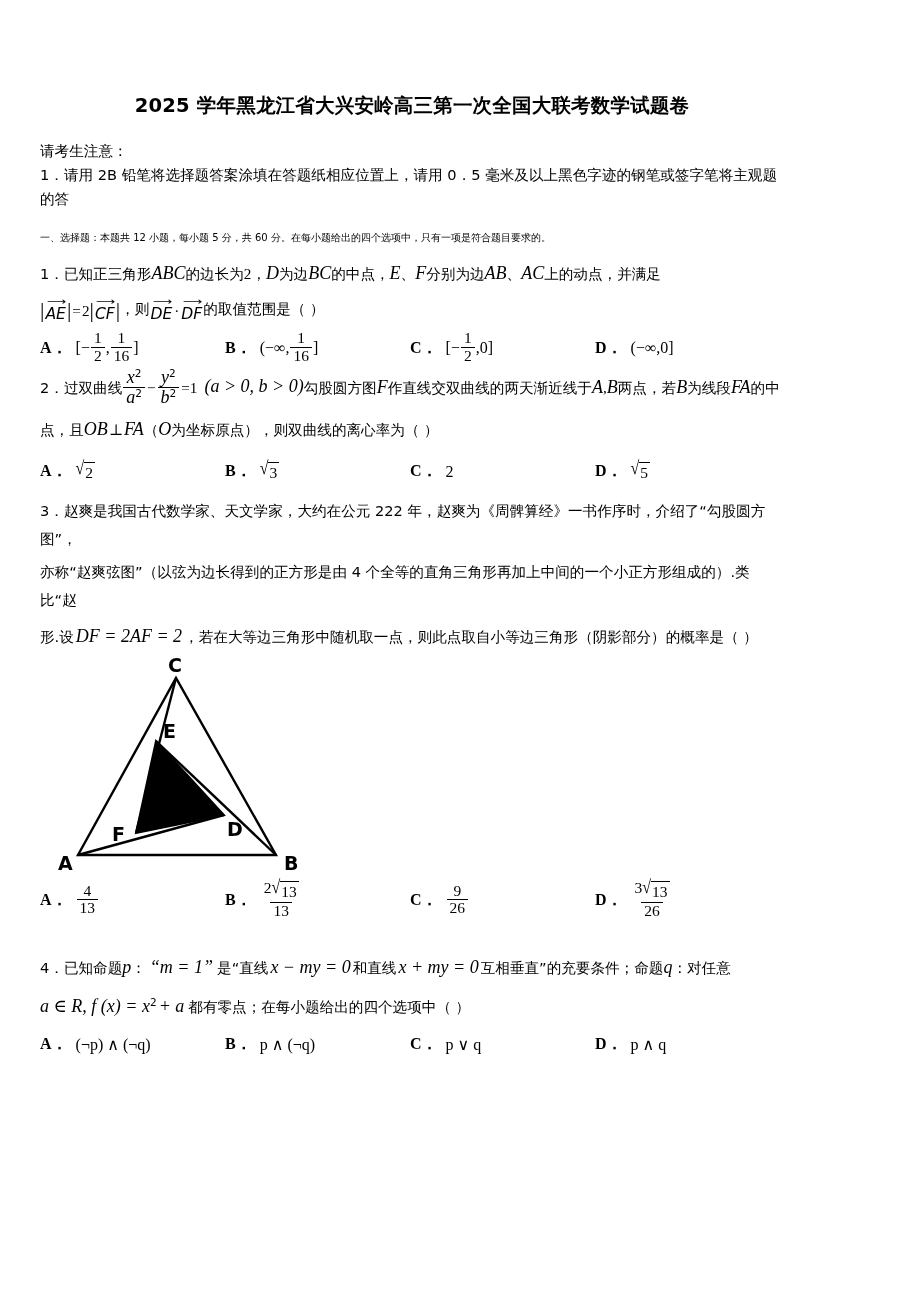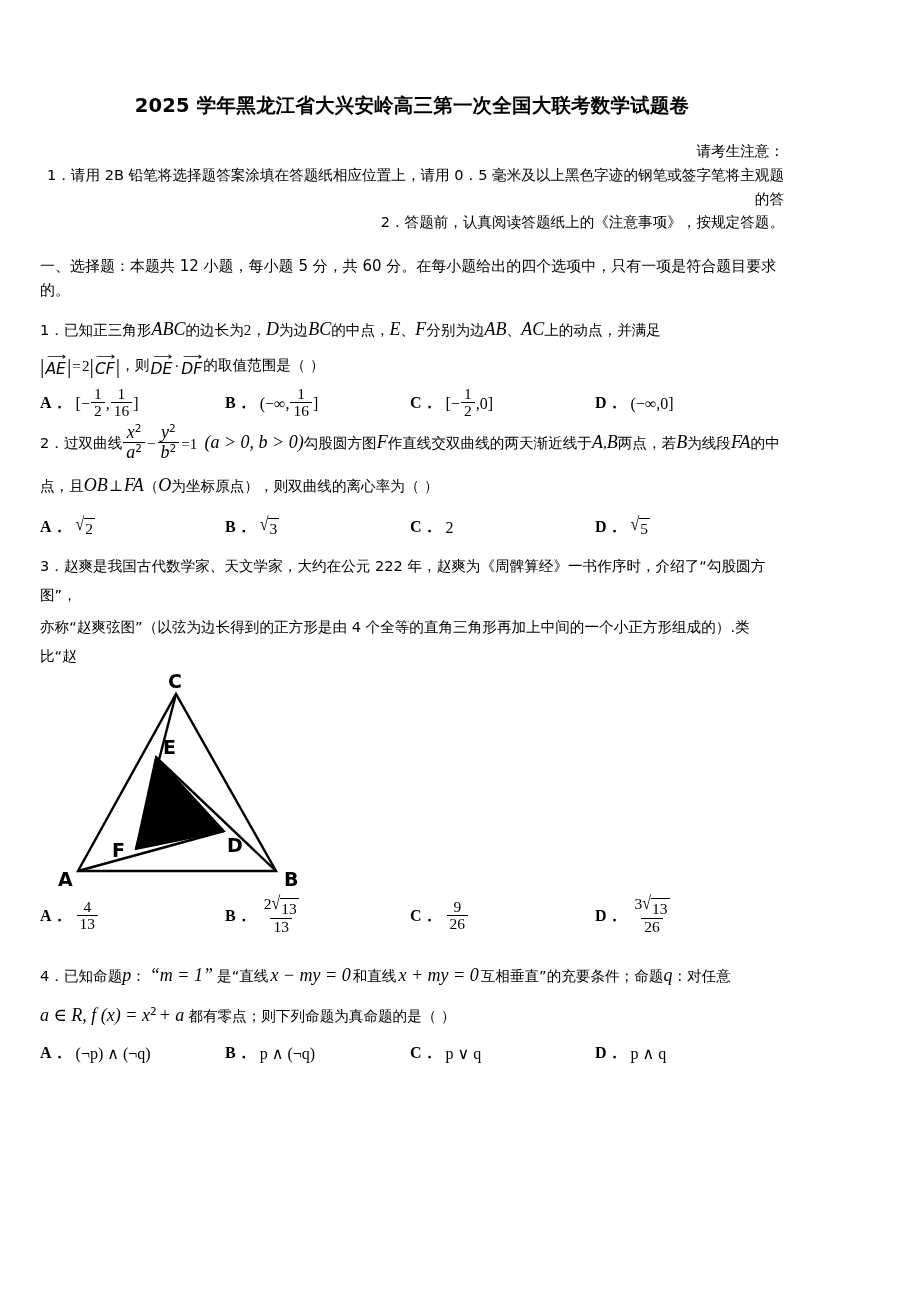--- a/index.html
+++ b/index.html
@@ -31,24 +31,24 @@
     padding-top: 94px;
     margin: 0 0 22px 0;
     line-height: 1.2;
   }
   .notice-block {
     font-family: "DejaVu Sans", "Liberation Sans", sans-serif;
     font-size: 14.6px;
     line-height: 1.62;
     margin: 0 0 6px 0;
   }
-  .notice-block p { margin: 0; text-align: right; }
+  .notice-block p { margin: 0; }
   .section-head {
     font-family: "DejaVu Sans", "Liberation Sans", sans-serif;
-    font-size: 15px;
+    font-size: 10px;
     line-height: 1.6;
     margin: 20px 0 10px 0;
   }
   .q {
     font-family: "DejaVu Sans", "Liberation Sans", sans-serif;
     font-size: 14.6px;
     line-height: 1.95;
     margin: 0 0 4px 0;
   }
   .q .mi { font-family: "Liberation Serif", "DejaVu Serif", serif; font-style: italic; font-size: 18px; }
@@ -136,21 +136,20 @@
 </head>
 <body>
 
 <div class="page">
 
   <h1 class="doc-title">2025 学年黑龙江省大兴安岭高三第一次全国大联考数学试题卷</h1>
 
   <div class="notice-block">
     <p>请考生注意：</p>
     <p>1．请用 2B 铅笔将选择题答案涂填在答题纸相应位置上，请用 0．5 毫米及以上黑色字迹的钢笔或签字笔将主观题的答</p>
-    <p>2．答题前，认真阅读答题纸上的《注意事项》，按规定答题。</p>
   </div>
 
   <div class="section-head">一、选择题：本题共 12 小题，每小题 5 分，共 60 分。在每小题给出的四个选项中，只有一项是符合题目要求的。</div>
 
   <div class="q">
     <span>1．</span><span>已知正三角形</span><span class="mi">ABC</span><span>的边长为</span><span class="mn">2</span><span>，</span><span class="mi">D</span><span>为边</span><span class="mi">BC</span><span>的中点，</span><span class="mi">E</span><span>、</span><span class="mi">F</span><span>分别为边</span><span class="mi">AB</span><span>、</span><span class="mi">AC</span><span>上的动点，并满足</span>
   </div>
 
   <div class="q q-tail">
     <span class="inlmath">
@@ -288,20 +287,23 @@
             <span class="rnd">5</span>
           </span>
         </span>
     </div>
   </div>
 
   <div class="q" style="margin-top:14px">
     <span>3．</span><span>赵爽是我国古代数学家、天文学家，大约在公元 222 年，赵爽为《周髀算经》一书作序时，介绍了“勾股圆方图”，</span>
   </div>
   <div class="q">亦称“赵爽弦图”（以弦为边长得到的正方形是由 4 个全等的直角三角形再加上中间的一个小正方形组成的）.类比“赵</div>
+  <div class="q">
+    <span>形.设</span><span class="mi" style="margin:0 2px">DF = 2AF = 2</span><span>，若在大等边三角形中随机取一点，则此点取自小等边三角形（阴影部分）的概率是（    ）</span>
+  </div>
 
   <div class="figure-wrap">
     <svg width="280" height="215" viewBox="0 0 280 215">
 
       <polygon points="22,197 220,197 120,20" fill="#ffffff" stroke="#000000" stroke-width="2.4"></polygon>
 
       <line x1="22" y1="197" x2="168" y2="157" stroke="#000000" stroke-width="2.4"></line>
       <line x1="220" y1="197" x2="100" y2="83" stroke="#000000" stroke-width="2.4"></line>
       <line x1="120" y1="20" x2="80" y2="175" stroke="#000000" stroke-width="2.4"></line>
 
@@ -354,25 +356,25 @@
             <span class="num"><span>3</span><span class="sqrt">
                 <span class="rad">√</span>
                 <span class="rnd">13</span>
               </span></span>
             <span class="den">26</span>
           </span>
         </span>
     </div>
   </div>
 
-  <div class="q" style="margin-top:22px">
+  <div class="q" style="margin-top:30px">
     <span>4．</span><span>已知命题</span><span class="mi">p</span><span>：</span><span class="mi" style="margin:0 4px">“m = 1”</span><span>是“直线</span><span class="mi" style="margin:0 2px">x − my = 0</span><span>和直线</span><span class="mi" style="margin:0 2px">x + my = 0</span><span>互相垂直”的充要条件；命题</span><span class="mi">q</span><span>：对任意</span>
   </div>
   <div class="q">
-    <span class="mi">a ∈ R, f (x) = x</span><span class="sup n">2</span><span class="mi" style="margin-left:2px">+ a</span><span style="margin-left:4px">都有零点；则下列命题为真命题的是（        ）</span>
+    <span class="mi">a ∈ R, f (x) = x</span><span class="sup n">2</span><span class="mi" style="margin-left:2px">+ a</span><span style="margin-left:4px">都有零点；在每小题给出的四个选项中（        ）</span>
   </div>
 
   <div class="opts" style="margin-top:10px">
     <div class="opt" style="width:185px">
       <span class="lbl">A．</span>
       <span class="val">(¬p) ∧ (¬q)</span>
     </div>
     <div class="opt" style="width:185px">
       <span class="lbl">B．</span>
       <span class="val">p ∧ (¬q)</span>

